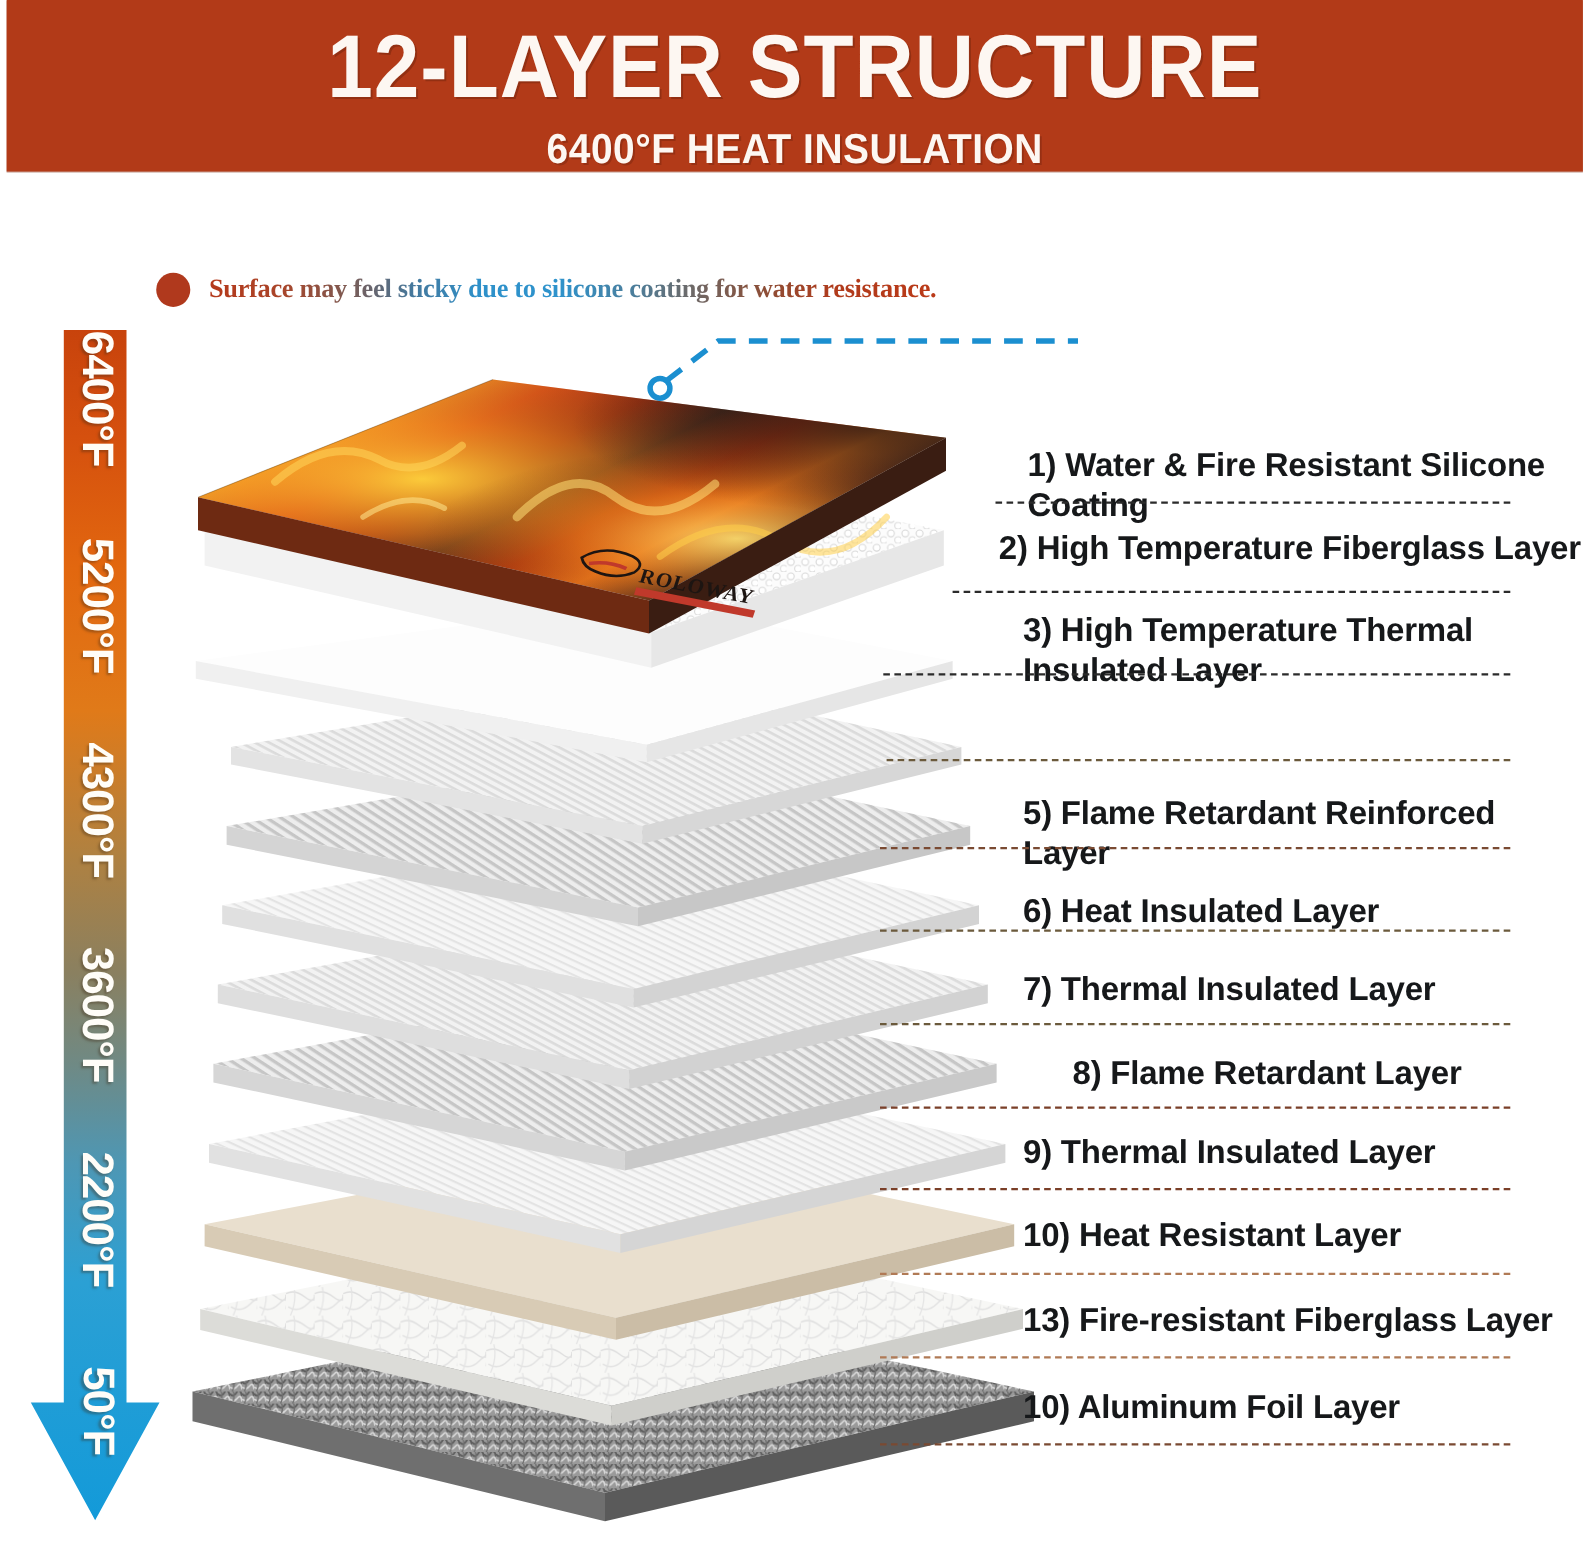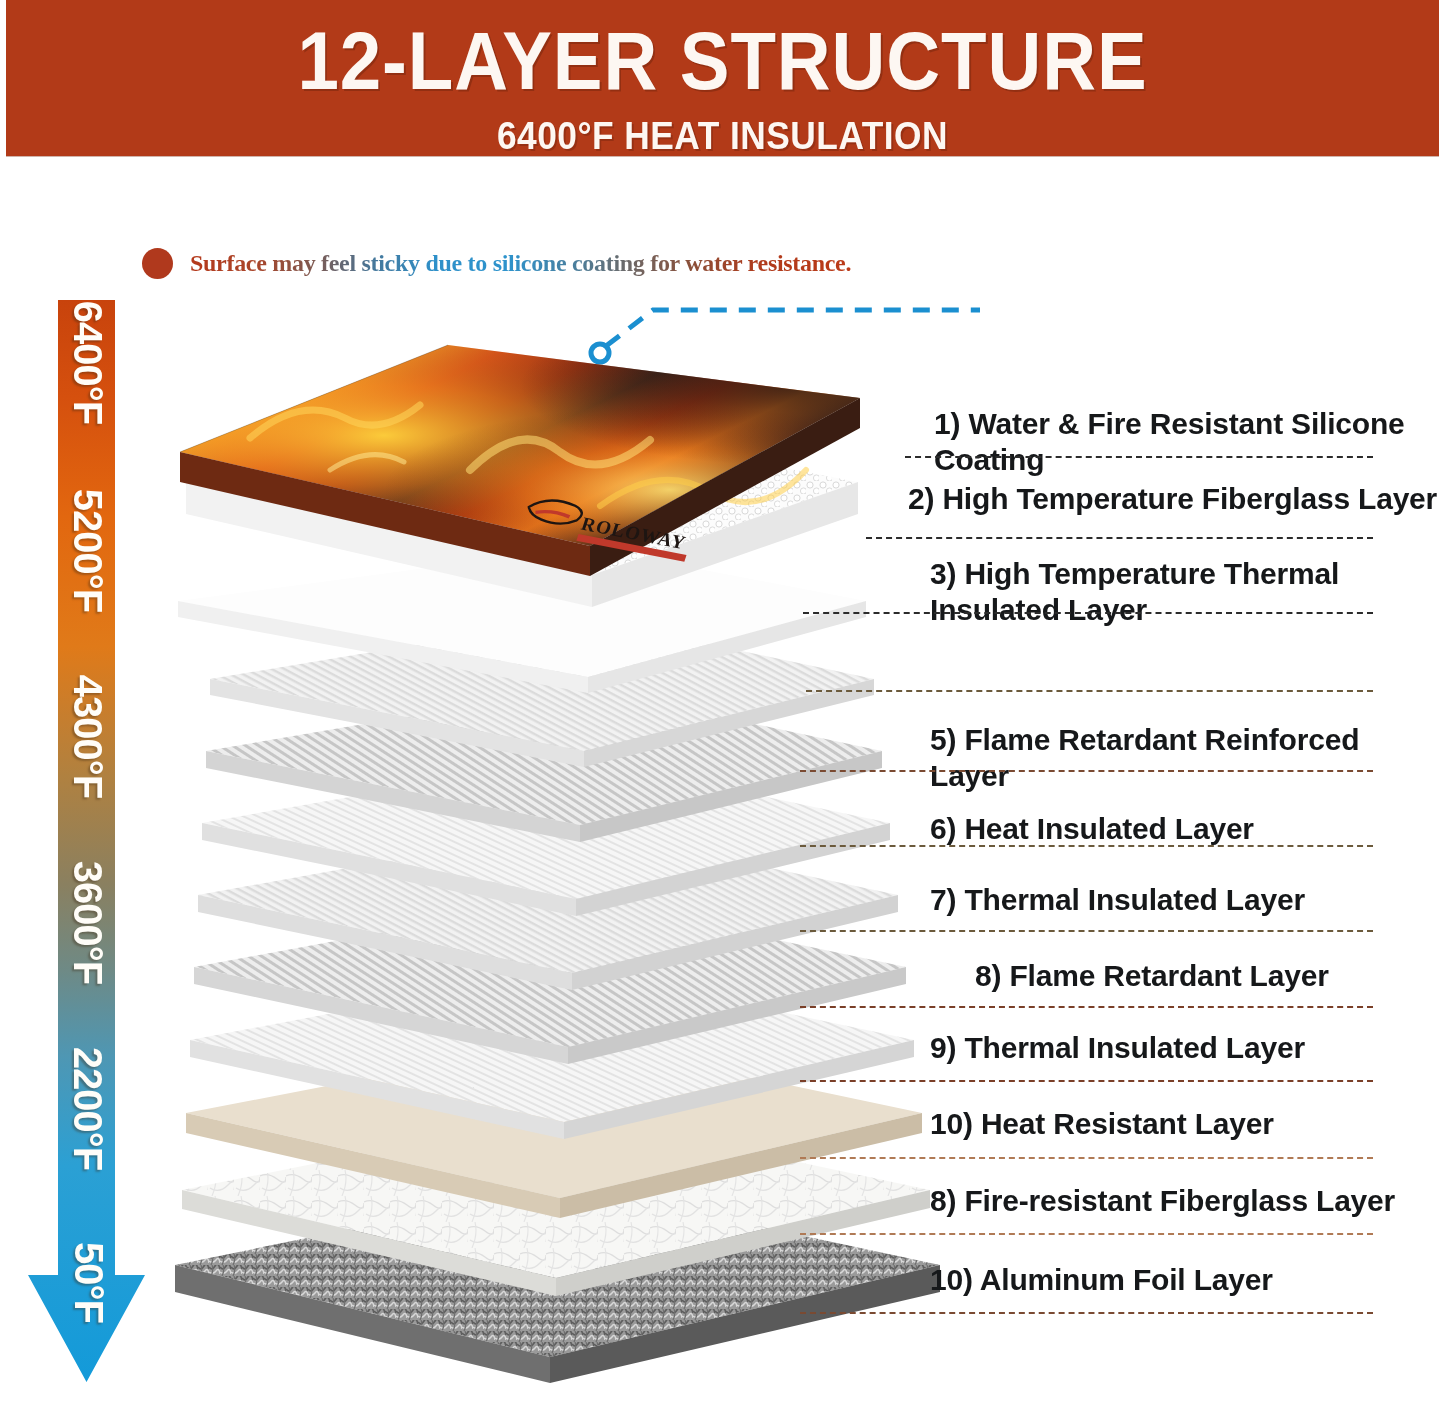--- a/index.html
+++ b/index.html
@@ -319,19 +319,19 @@
 
   <div class="layer-label" style="left:930px;top:958px;margin-left:45px;">8) Flame Retardant Layer</div>
   <div class="leader" style="left:800px;top:1006px;width:573px;border-top-color:#7a3f28;"></div>
 
   <div class="layer-label" style="left:930px;top:1030px;">9) Thermal Insulated Layer</div>
   <div class="leader" style="left:800px;top:1080px;width:573px;border-top-color:#7a3f28;"></div>
 
   <div class="layer-label" style="left:930px;top:1106px;">10) Heat Resistant Layer</div>
   <div class="leader" style="left:800px;top:1157px;width:573px;border-top-color:#b07a55;"></div>
 
-  <div class="layer-label" style="left:930px;top:1183px;">8) Fire-resistant Fiberglass Layer</div>
+  <div class="layer-label" style="left:930px;top:1183px;">13) Fire-resistant Fiberglass Layer</div>
   <div class="leader" style="left:800px;top:1233px;width:573px;border-top-color:#b07a55;"></div>
 
   <div class="layer-label" style="left:930px;top:1262px;">10) Aluminum Foil Layer</div>
   <div class="leader" style="left:800px;top:1312px;width:573px;border-top-color:#7a4a32;"></div>
 
 </div>
 
 </body></html>

